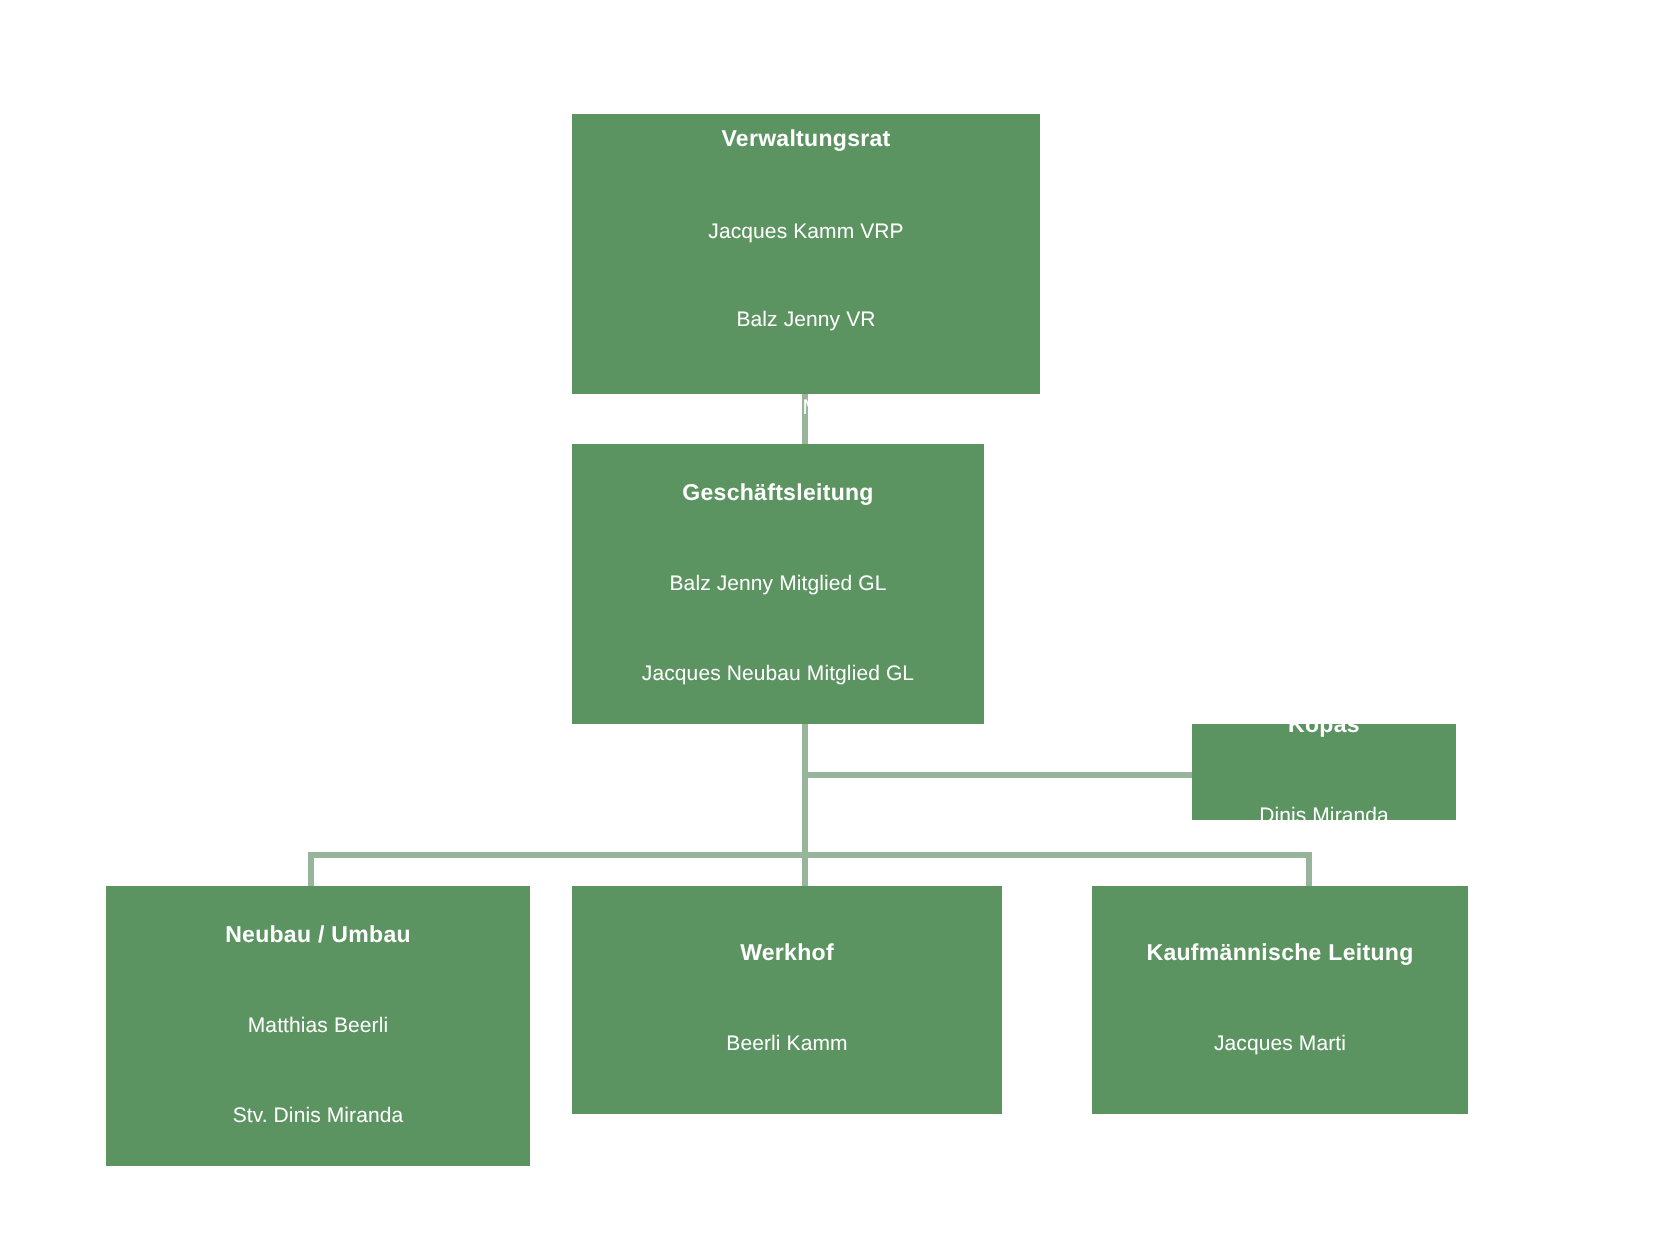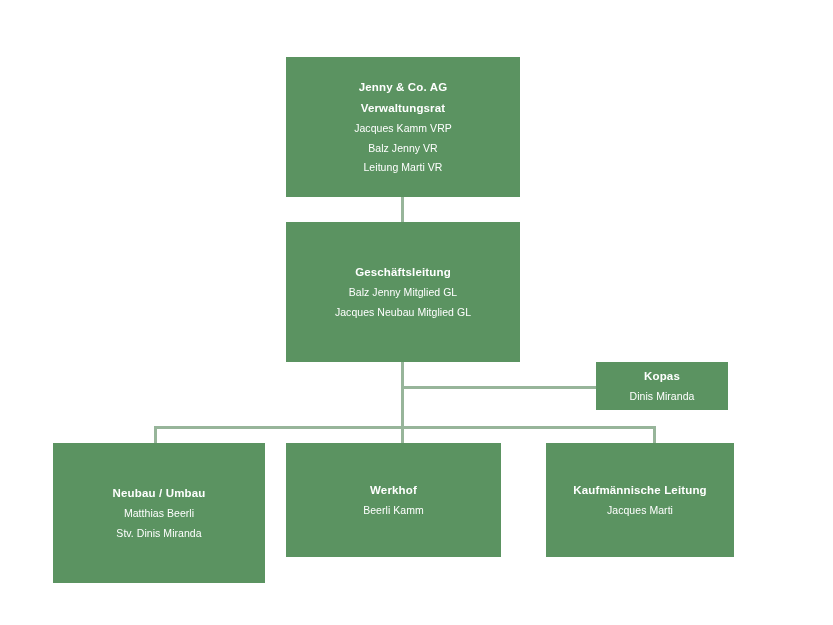--- a/index.html
+++ b/index.html
@@ -39,20 +39,21 @@
     font-size: 11.5px;
     line-height: 1.85;
     letter-spacing: 0.15px;
     white-space: nowrap;
   }
   .node .member {
     font-size: 10.5px;
     line-height: 1.85;
     letter-spacing: 0.05px;
     white-space: nowrap;
+    margin-top: 25px;
   }
 
   
   .conn {
     position: absolute;
     background: #97b59a;
     z-index: 1;
   }
   .conn.v { width: 3px; }
   .conn.h { height: 3px; }
@@ -75,21 +76,21 @@
   <div class="conn v" style="left:653px; top:426px; height:17px;"></div>
 
   <div class="node" style="left:286px; top:57px; width:234px; height:140px;">
     <div class="title">Jenny &amp; Co. AG</div>
     <div class="title">Verwaltungsrat</div>
     <div class="member">Jacques Kamm VRP</div>
     <div class="member">Balz Jenny VR</div>
     <div class="member">Leitung Marti VR</div>
   </div>
 
-  <div class="node" style="left:286px; top:222px; width:234px; height:140px;">
+  <div class="node" style="left:286px; top:222px; width:206px; height:140px;">
     <div class="title">Geschäftsleitung</div>
     <div class="member">Balz Jenny Mitglied GL</div>
     <div class="member">Jacques Neubau Mitglied GL</div>
   </div>
 
   <div class="node" style="left:596px; top:362px; width:132px; height:48px;">
     <div class="title">Kopas</div>
     <div class="member">Dinis Miranda</div>
   </div>
 

